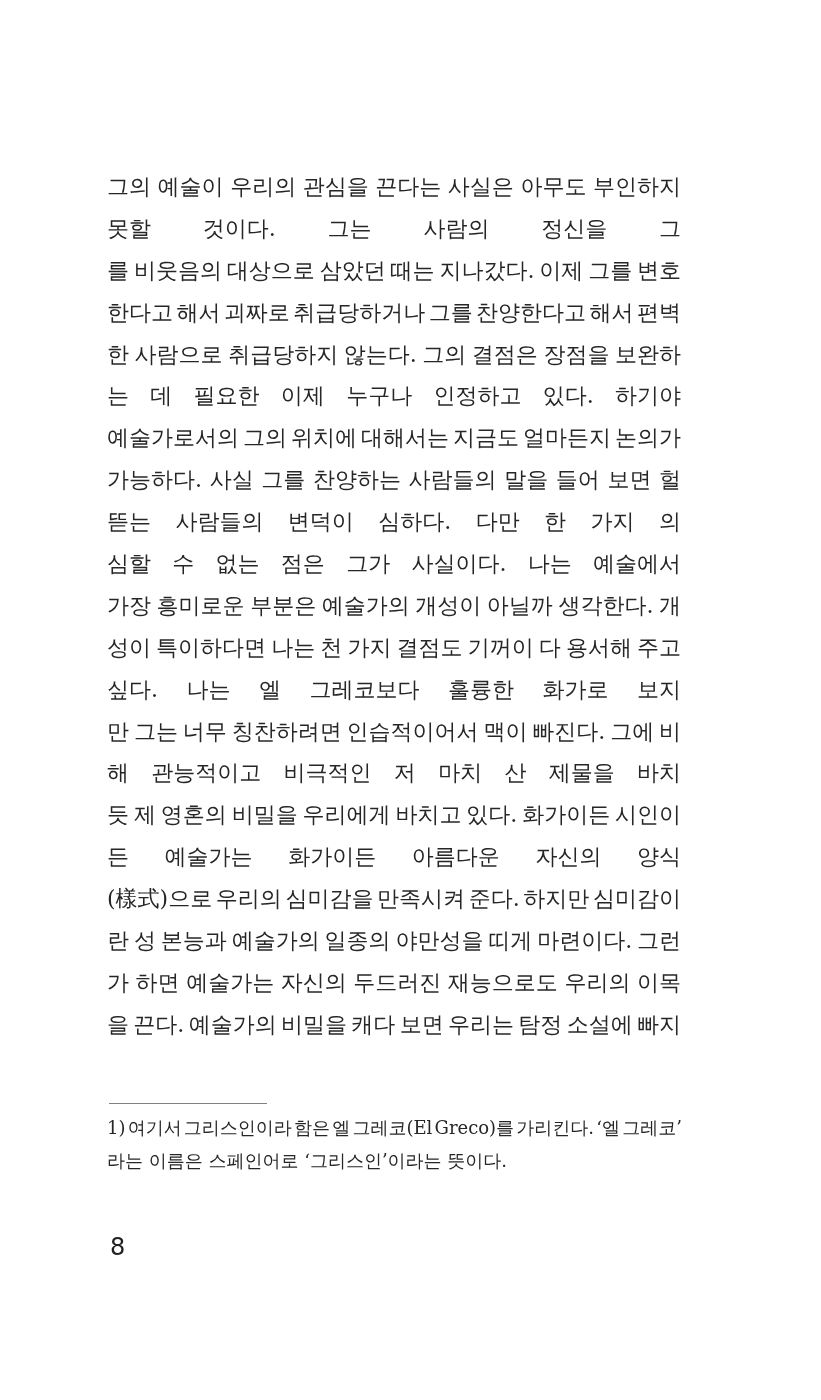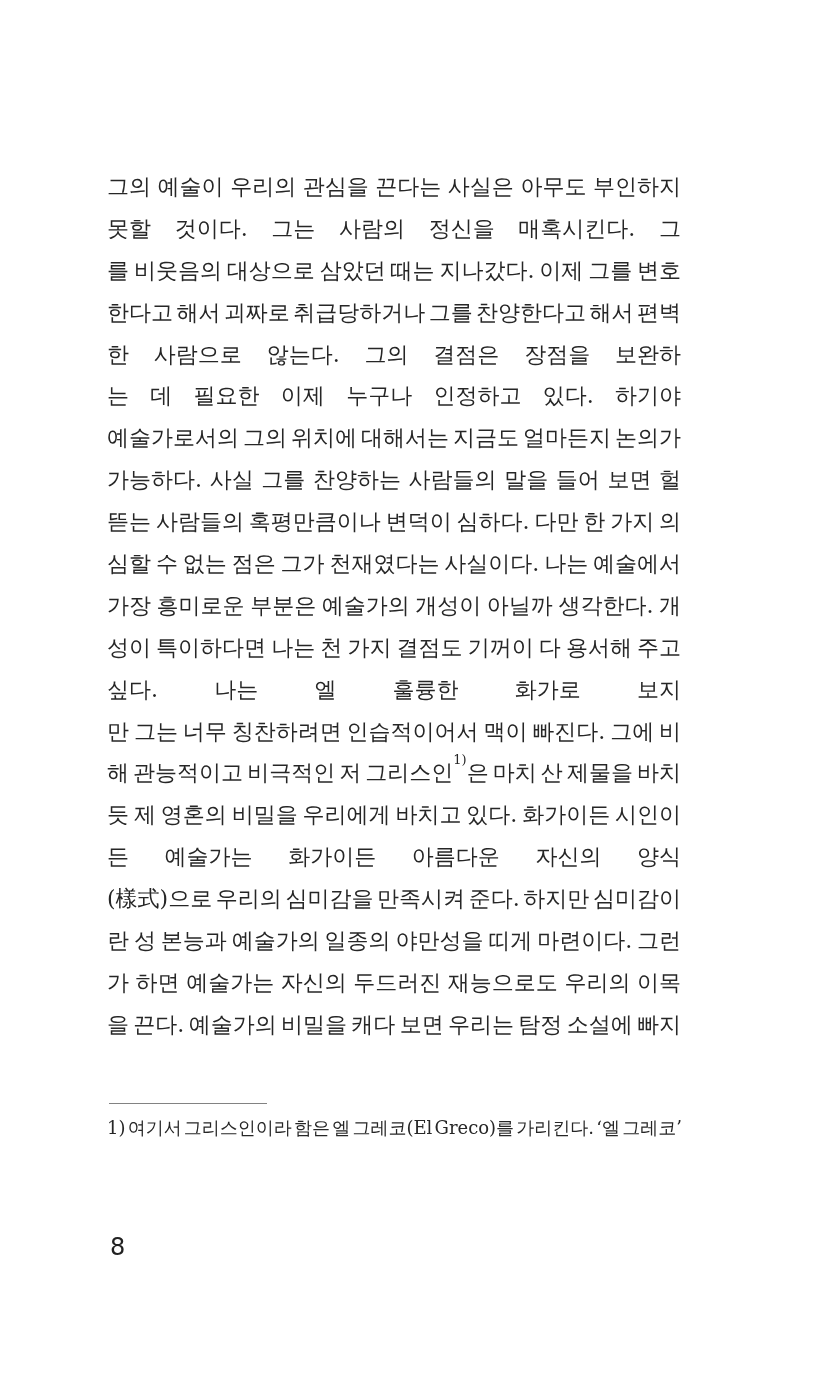--- a/index.html
+++ b/index.html
@@ -99,21 +99,20 @@
         <span>사실은</span>
         <span>아무도</span>
         <span>부인하지</span>
       </div>
       <div class="line">
         <span>못할</span>
         <span>것이다.</span>
         <span>그는</span>
         <span>사람의</span>
         <span>정신을</span>
-        <span>매혹시킨다.</span>
         <span>그</span>
       </div>
       <div class="line">
         <span>를</span>
         <span>비웃음의</span>
         <span>대상으로</span>
         <span>삼았던</span>
         <span>때는</span>
         <span>지나갔다.</span>
         <span>이제</span>
@@ -126,20 +125,21 @@
         <span>괴짜로</span>
         <span>취급당하거나</span>
         <span>그를</span>
         <span>찬양한다고</span>
         <span>해서</span>
         <span>편벽</span>
       </div>
       <div class="line">
         <span>한</span>
         <span>사람으로</span>
+        <span>취급당하지</span>
         <span>않는다.</span>
         <span>그의</span>
         <span>결점은</span>
         <span>장점을</span>
         <span>보완하</span>
       </div>
       <div class="line">
         <span>는</span>
         <span>데</span>
         <span>필요한</span>
@@ -165,35 +165,33 @@
         <span>찬양하는</span>
         <span>사람들의</span>
         <span>말을</span>
         <span>들어</span>
         <span>보면</span>
         <span>헐</span>
       </div>
       <div class="line">
         <span>뜯는</span>
         <span>사람들의</span>
-        <span>혹평만큼이나</span>
         <span>변덕이</span>
         <span>심하다.</span>
         <span>다만</span>
         <span>한</span>
         <span>가지</span>
         <span>의</span>
       </div>
       <div class="line">
         <span>심할</span>
         <span>수</span>
         <span>없는</span>
         <span>점은</span>
         <span>그가</span>
-        <span>천재였다는</span>
         <span>사실이다.</span>
         <span>나는</span>
         <span>예술에서</span>
       </div>
       <div class="line">
         <span>가장</span>
         <span>흥미로운</span>
         <span>부분은</span>
         <span>예술가의</span>
         <span>개성이</span>
@@ -210,41 +208,41 @@
         <span>결점도</span>
         <span>기꺼이</span>
         <span>다</span>
         <span>용서해</span>
         <span>주고</span>
       </div>
       <div class="line">
         <span>싶다.</span>
         <span>나는</span>
         <span>엘</span>
+        <span>그레코보다</span>
         <span>훌륭한</span>
         <span>화가로</span>
         <span>보지</span>
       </div>
       <div class="line">
         <span>만</span>
         <span>그는</span>
         <span>너무</span>
         <span>칭찬하려면</span>
         <span>인습적이어서</span>
         <span>맥이</span>
         <span>빠진다.</span>
         <span>그에</span>
         <span>비</span>
       </div>
       <div class="line">
         <span>해</span>
         <span>관능적이고</span>
         <span>비극적인</span>
         <span>저</span>
-        <span>그리스인<sup class="fn-ref">1)</sup>은</span>
         <span>마치</span>
         <span>산</span>
         <span>제물을</span>
         <span>바치</span>
       </div>
       <div class="line">
         <span>듯</span>
         <span>제</span>
         <span>영혼의</span>
         <span>비밀을</span>
@@ -314,17 +312,18 @@
         <span>여기서</span>
         <span>그리스인이라</span>
         <span>함은</span>
         <span>엘</span>
         <span>그레코(El</span>
         <span>Greco)를</span>
         <span>가리킨다.</span>
         <span>‘엘</span>
         <span>그레코’</span>
       </div>
+    <div class="fn-line">라는 이름은 스페인어로 ‘그리스인’이라는 뜻이다.</div>
   </section>
 
   <div class="page-number">8</div>
 
 </div>
 
 </body></html>

